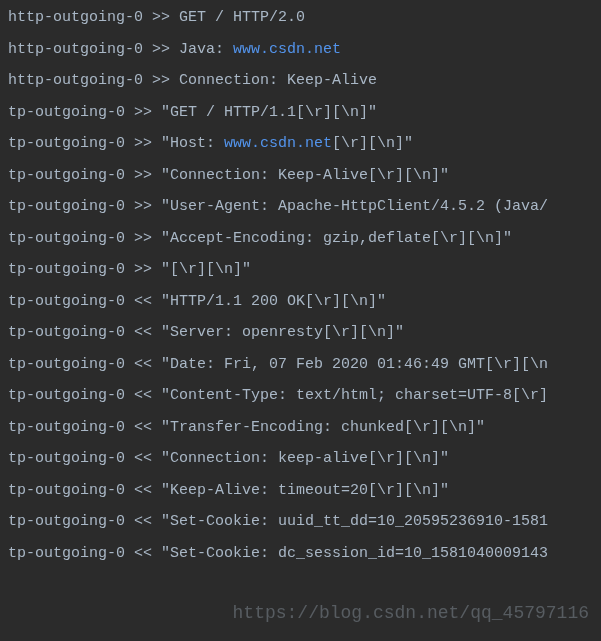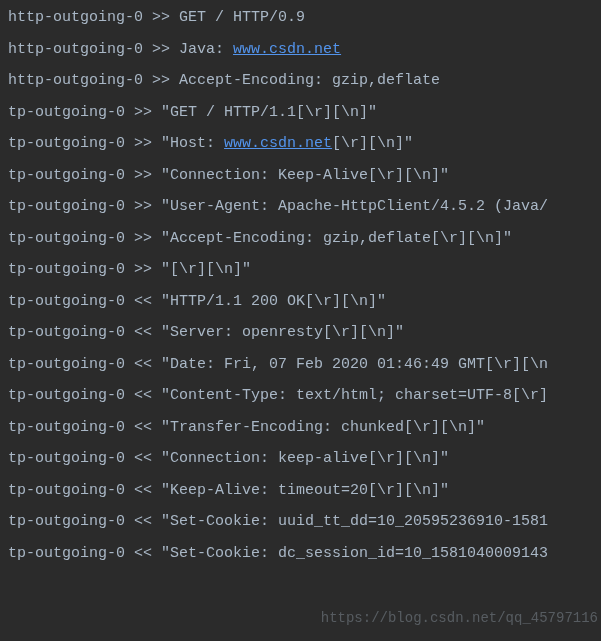--- a/index.html
+++ b/index.html
@@ -18,39 +18,38 @@
       overflow: hidden;
       padding-left: 8px;
       padding-top: 2px;
       white-space: nowrap;
     }
     .log-line {
       display: block;
     }
     .link {
       color: #5394ec;
-      text-decoration: underline;
       cursor: pointer;
     }
     .watermark {
       position: absolute;
       bottom: 8px;
-      right: 3px;
+      right: 12px;
       color: rgba(169, 183, 198, 0.35);
-      font-size: 14px;
+      font-size: 18px;
       pointer-events: none;
     }
   </style>
 </head>
 <body>
 
 <div id="log-container">
-    <div class="log-line"><span>http-outgoing-0 &gt;&gt; </span><span>GET / HTTP/0.9</span></div>
+    <div class="log-line"><span>http-outgoing-0 &gt;&gt; </span><span>GET / HTTP/2.0</span></div>
     <div class="log-line"><span>http-outgoing-0 &gt;&gt; </span><span>Java: </span><span class="link">www.csdn.net</span></div>
-    <div class="log-line"><span>http-outgoing-0 &gt;&gt; </span><span>Accept-Encoding: gzip,deflate</span></div>
+    <div class="log-line"><span>http-outgoing-0 &gt;&gt; </span><span>Connection: Keep-Alive</span></div>
     <div class="log-line"><span>tp-outgoing-0 &gt;&gt; </span><span>"GET / HTTP/1.1[\r][\n]"</span></div>
     <div class="log-line"><span>tp-outgoing-0 &gt;&gt; </span><span>"Host: </span><span class="link">www.csdn.net</span><span>[\r][\n]"</span></div>
     <div class="log-line"><span>tp-outgoing-0 &gt;&gt; </span><span>"Connection: Keep-Alive[\r][\n]"</span></div>
     <div class="log-line"><span>tp-outgoing-0 &gt;&gt; </span><span>"User-Agent: Apache-HttpClient/4.5.2 (Java/</span></div>
     <div class="log-line"><span>tp-outgoing-0 &gt;&gt; </span><span>"Accept-Encoding: gzip,deflate[\r][\n]"</span></div>
     <div class="log-line"><span>tp-outgoing-0 &gt;&gt; </span><span>"[\r][\n]"</span></div>
     <div class="log-line"><span>tp-outgoing-0 &lt;&lt; </span><span>"HTTP/1.1 200 OK[\r][\n]"</span></div>
     <div class="log-line"><span>tp-outgoing-0 &lt;&lt; </span><span>"Server: openresty[\r][\n]"</span></div>
     <div class="log-line"><span>tp-outgoing-0 &lt;&lt; </span><span>"Date: Fri, 07 Feb 2020 01:46:49 GMT[\r][\n</span></div>
     <div class="log-line"><span>tp-outgoing-0 &lt;&lt; </span><span>"Content-Type: text/html; charset=UTF-8[\r]</span></div>

